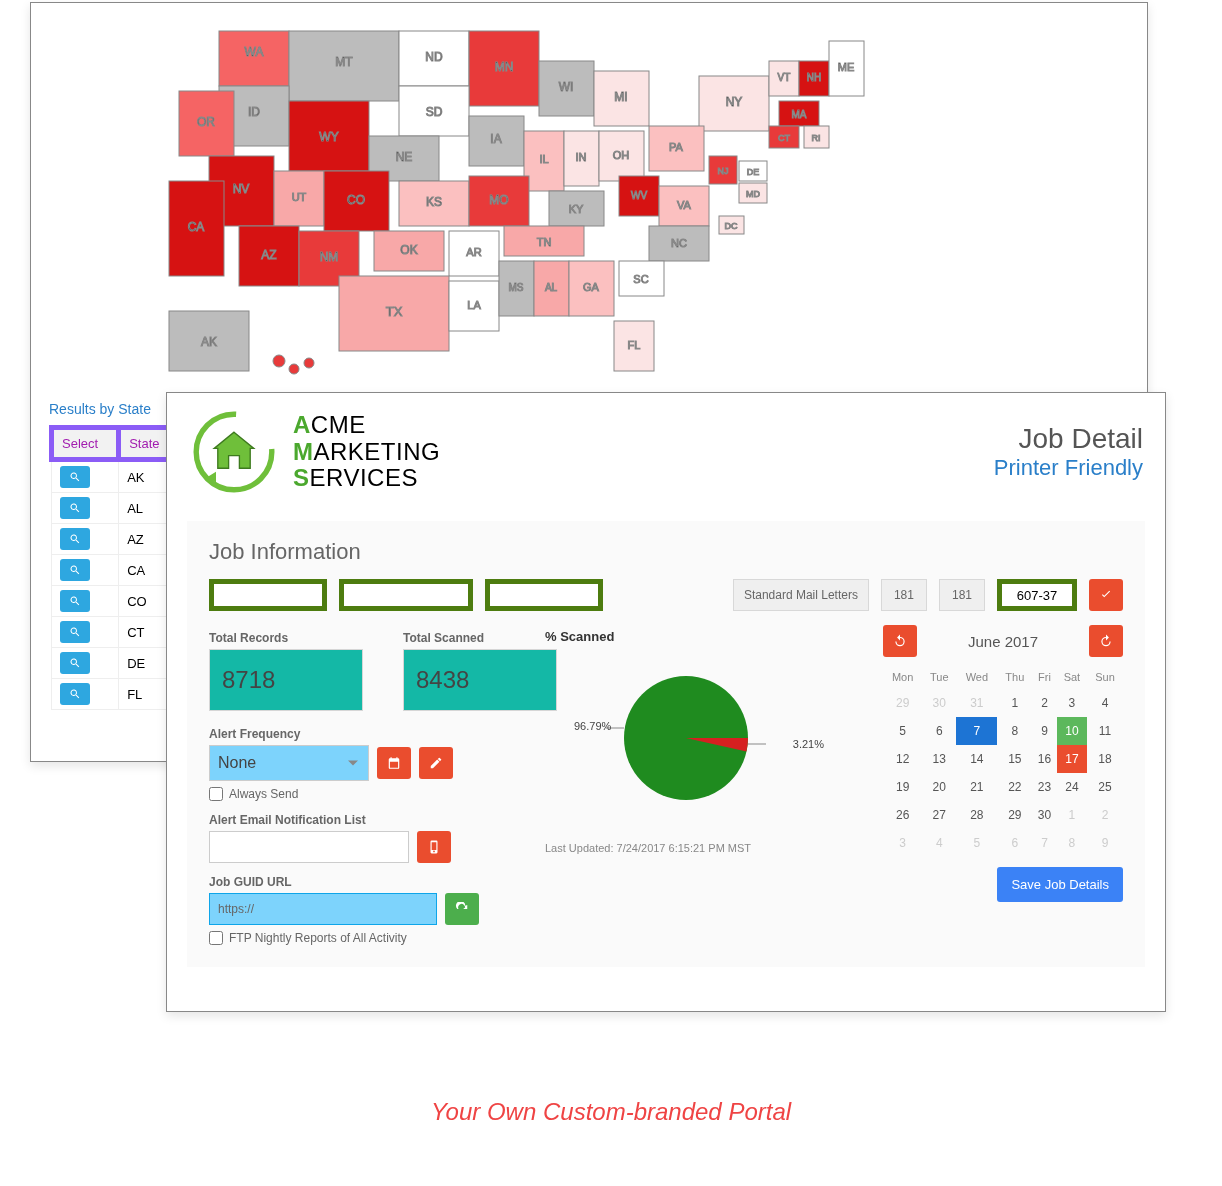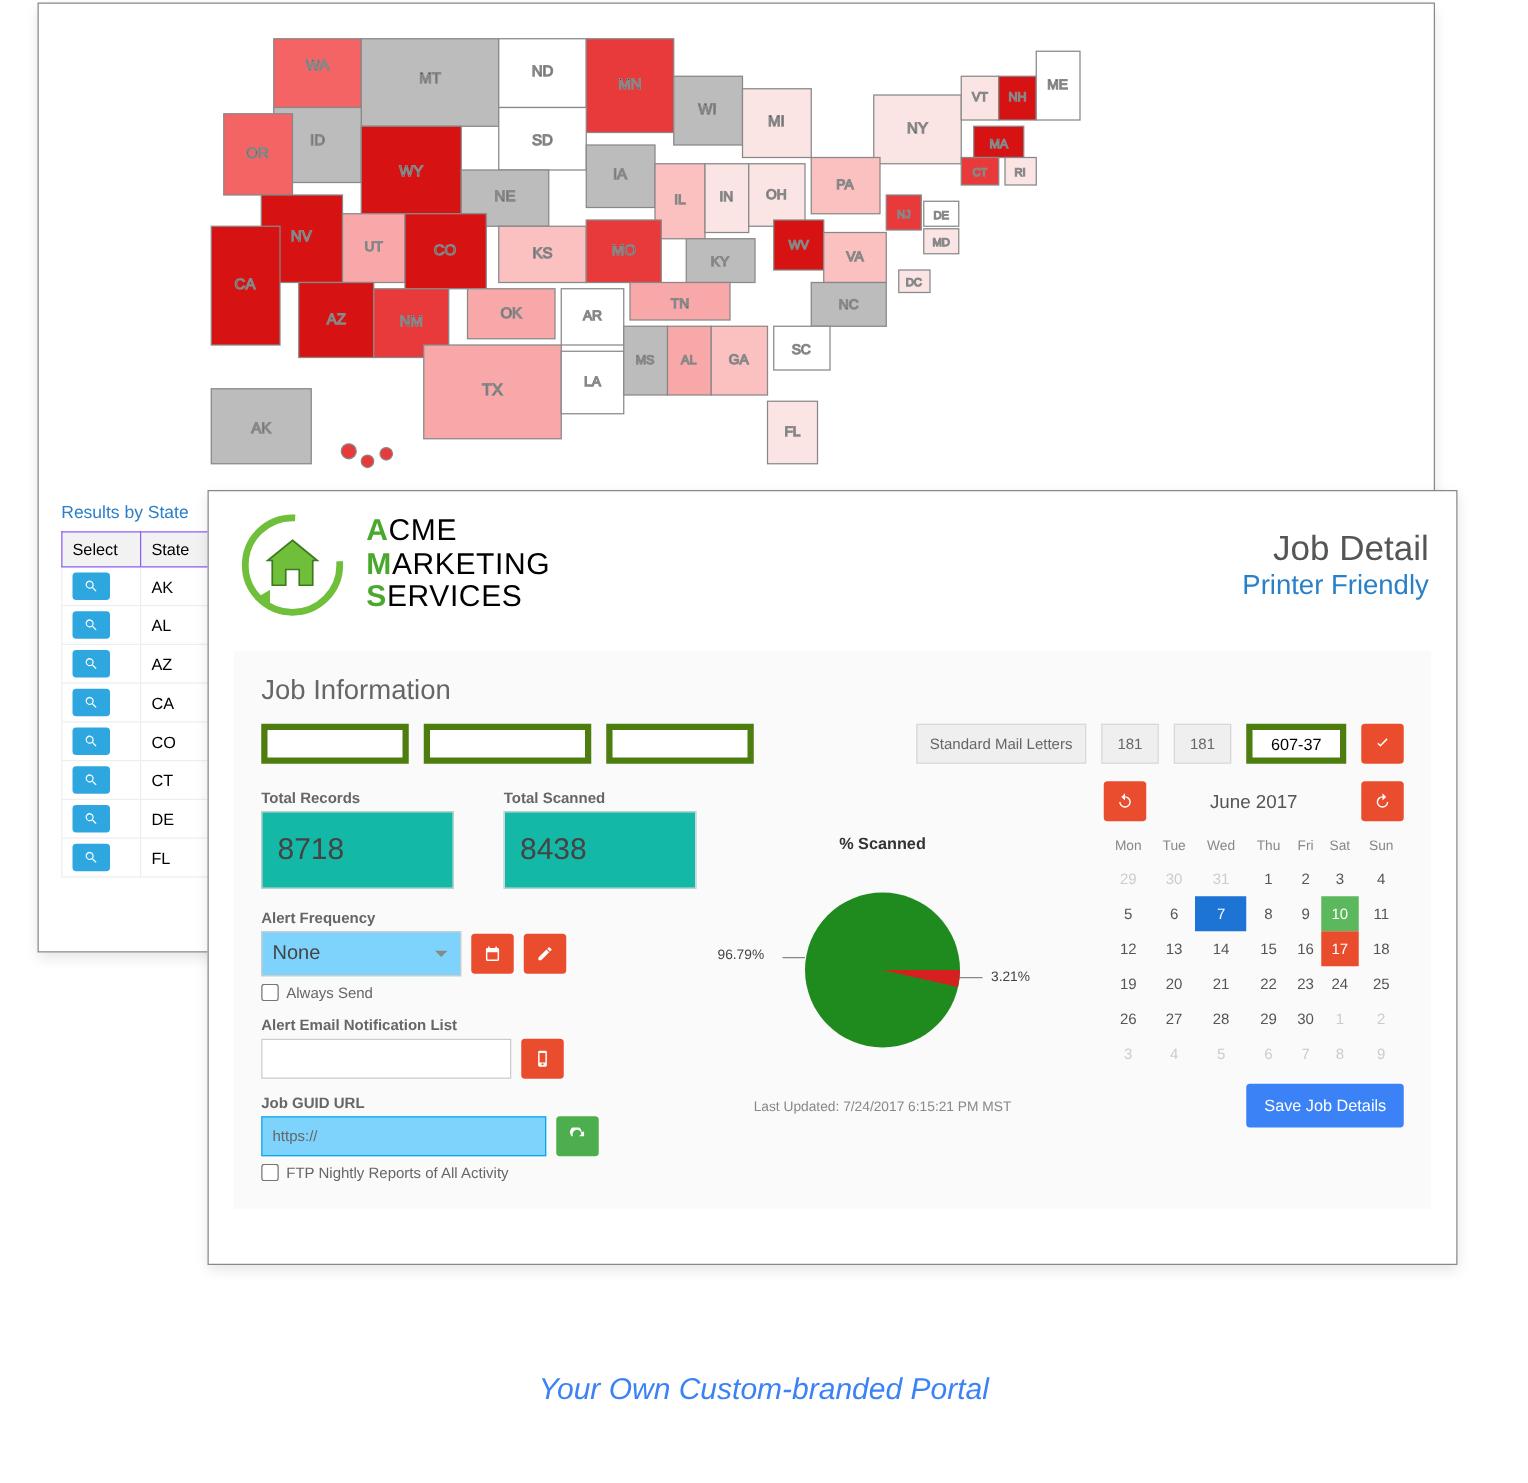--- a/index.html
+++ b/index.html
@@ -2,21 +2,21 @@
 <html><head>
 <meta charset="utf-8">
 <style>
 * { box-sizing: border-box; margin: 0; padding: 0; }
 body { font-family: -apple-system, BlinkMacSystemFont, "Segoe UI", Arial, sans-serif; background: #fff; width: 1222px; height: 1186px; position: relative; }
 .card { position: absolute; background: #fff; border: 1px solid #888; box-shadow: 0 4px 10px rgba(0,0,0,0.1); }
 .back-card { left: 30px; top: 2px; width: 1118px; height: 760px; padding: 18px; }
 .map-svg { width: 100%; height: 370px; display: block; margin: 0 auto; }
 .results-label { color: #2a7fc9; font-size: 14px; margin-top: 10px; margin-bottom: 8px; }
 .state-table { border-collapse: collapse; font-size: 13px; }
-.state-table th { background: #f2f2f2; border: 1px solid #8b5cf6; padding: 6px 18px 6px 8px; text-align: left; font-weight: normal; color: #000000; }
+.state-table th { background: #f2f2f2; border: 5px solid #8b5cf6; padding: 6px 18px 6px 8px; text-align: left; font-weight: normal; color: #a21caf; }
 .state-table td { border: 1px solid #eee; padding: 4px 8px; }
 .mag-btn { background: #2ea7e0; border: none; color: #fff; width: 30px; height: 22px; border-radius: 3px; display: inline-flex; align-items: center; justify-content: center; cursor: pointer; }
 .mag-btn svg { width: 12px; height: 12px; fill: #fff; }
 
 .front-card { left: 166px; top: 392px; width: 1000px; height: 620px; }
 .logo-area { display: flex; align-items: center; padding: 14px 22px; }
 .logo-circle { width: 90px; height: 90px; position: relative; }
 .logo-text { margin-left: 14px; font-size: 24px; font-weight: 500; line-height: 1.1; letter-spacing: 0.5px; }
 .logo-text .fl { color: #4ba82e; font-weight: bold; }
 .header-right { margin-left: auto; text-align: right; }
@@ -31,21 +31,21 @@
 .w2 { width: 134px; }
 .badge-box { border: 1px solid #d8d8d8; background: #efefef; color: #666; font-size: 12px; padding: 8px 10px; }
 .small-box { border: 1px solid #d8d8d8; background: #efefef; color: #666; font-size: 12px; padding: 8px 12px; }
 .num-in { border: 1px solid #ccc; background: #fff; height: 32px; width: 80px; padding: 0 8px; font-size: 13px; text-align: center; }
 .red-btn { background: #ea4d2e; border: none; color: #fff; width: 34px; height: 32px; border-radius: 3px; cursor: pointer; display: inline-flex; align-items: center; justify-content: center; }
 .green-btn { background: #4cae4c; border: none; color: #fff; width: 34px; height: 32px; border-radius: 3px; cursor: pointer; display: inline-flex; align-items: center; justify-content: center; }
 .red-btn svg, .green-btn svg { width: 14px; height: 14px; fill: #fff; }
 
 .main-cols { display: flex; gap: 16px; }
 .col-left { width: 320px; }
-.col-mid { flex: 1; text-align: center; margin-top: 38px; }
+.col-mid { flex: 1; text-align: left; }
 .col-right { width: 240px; }
 
 .fld-label { font-size: 12px; color: #666; font-weight: 600; margin-bottom: 4px; margin-top: 6px; }
 .big-val { background: #14b8a6; border: 1px solid #d6d6d6; font-size: 24px; color: #444; padding: 16px 12px; width: 154px; }
 .totals { display: flex; gap: 40px; }
 .sel { border: 1px solid #ccc; background: #7dd3fc; height: 36px; width: 160px; padding: 0 8px; font-size: 16px; color: #444; position: relative; display: inline-flex; align-items: center; }
 .sel::after { content: ''; position: absolute; right: 10px; top: 50%; border: 5px solid transparent; border-top-color: #888; transform: translateY(-25%); }
 .alert-row { display: flex; gap: 8px; align-items: center; margin-top: 4px; }
 .chk-row { display: flex; gap: 6px; align-items: center; font-size: 12px; color: #666; margin-top: 6px; }
 .chk-row input { width: 14px; height: 14px; }
@@ -64,21 +64,21 @@
 .cal-title { font-size: 15px; color: #555; }
 .cal-table { border-collapse: collapse; width: 100%; }
 .cal-table th { color: #888; font-weight: normal; padding: 6px 0; font-size: 11px; }
 .cal-table td { text-align: center; padding: 7px 0; color: #555; cursor: pointer; }
 .cal-table td.oth { color: #ccc; }
 .cal-table td.blue { background: #1d74d4; color: #fff; }
 .cal-table td.grn { background: #5cb85c; color: #fff; }
 .cal-table td.red { background: #ea4d2e; color: #fff; }
 .save-btn { background: #3b82f6; color: #fff; border: none; padding: 10px 14px; font-size: 13px; border-radius: 3px; cursor: pointer; margin-top: 10px; float: right; }
 
-.caption { position: absolute; left: 0; right: 0; bottom: 60px; text-align: center; font-size: 24px; color: #3b82f6; font-style: italic; }
+.caption { position: absolute; left: 0; right: 0; bottom: 60px; text-align: center; font-size: 24px; color: #ef4444; font-style: italic; }
 </style>
 </head>
 <body>
 
 <div class="card back-card">
   <svg class="map-svg" viewBox="0 0 900 370">
 
     <g stroke="#888" stroke-width="1">
       <rect x="80" y="10" width="70" height="55" fill="#f56464"></rect>
         <text x="115" y="35" font-size="12" text-anchor="middle">WA</text>

